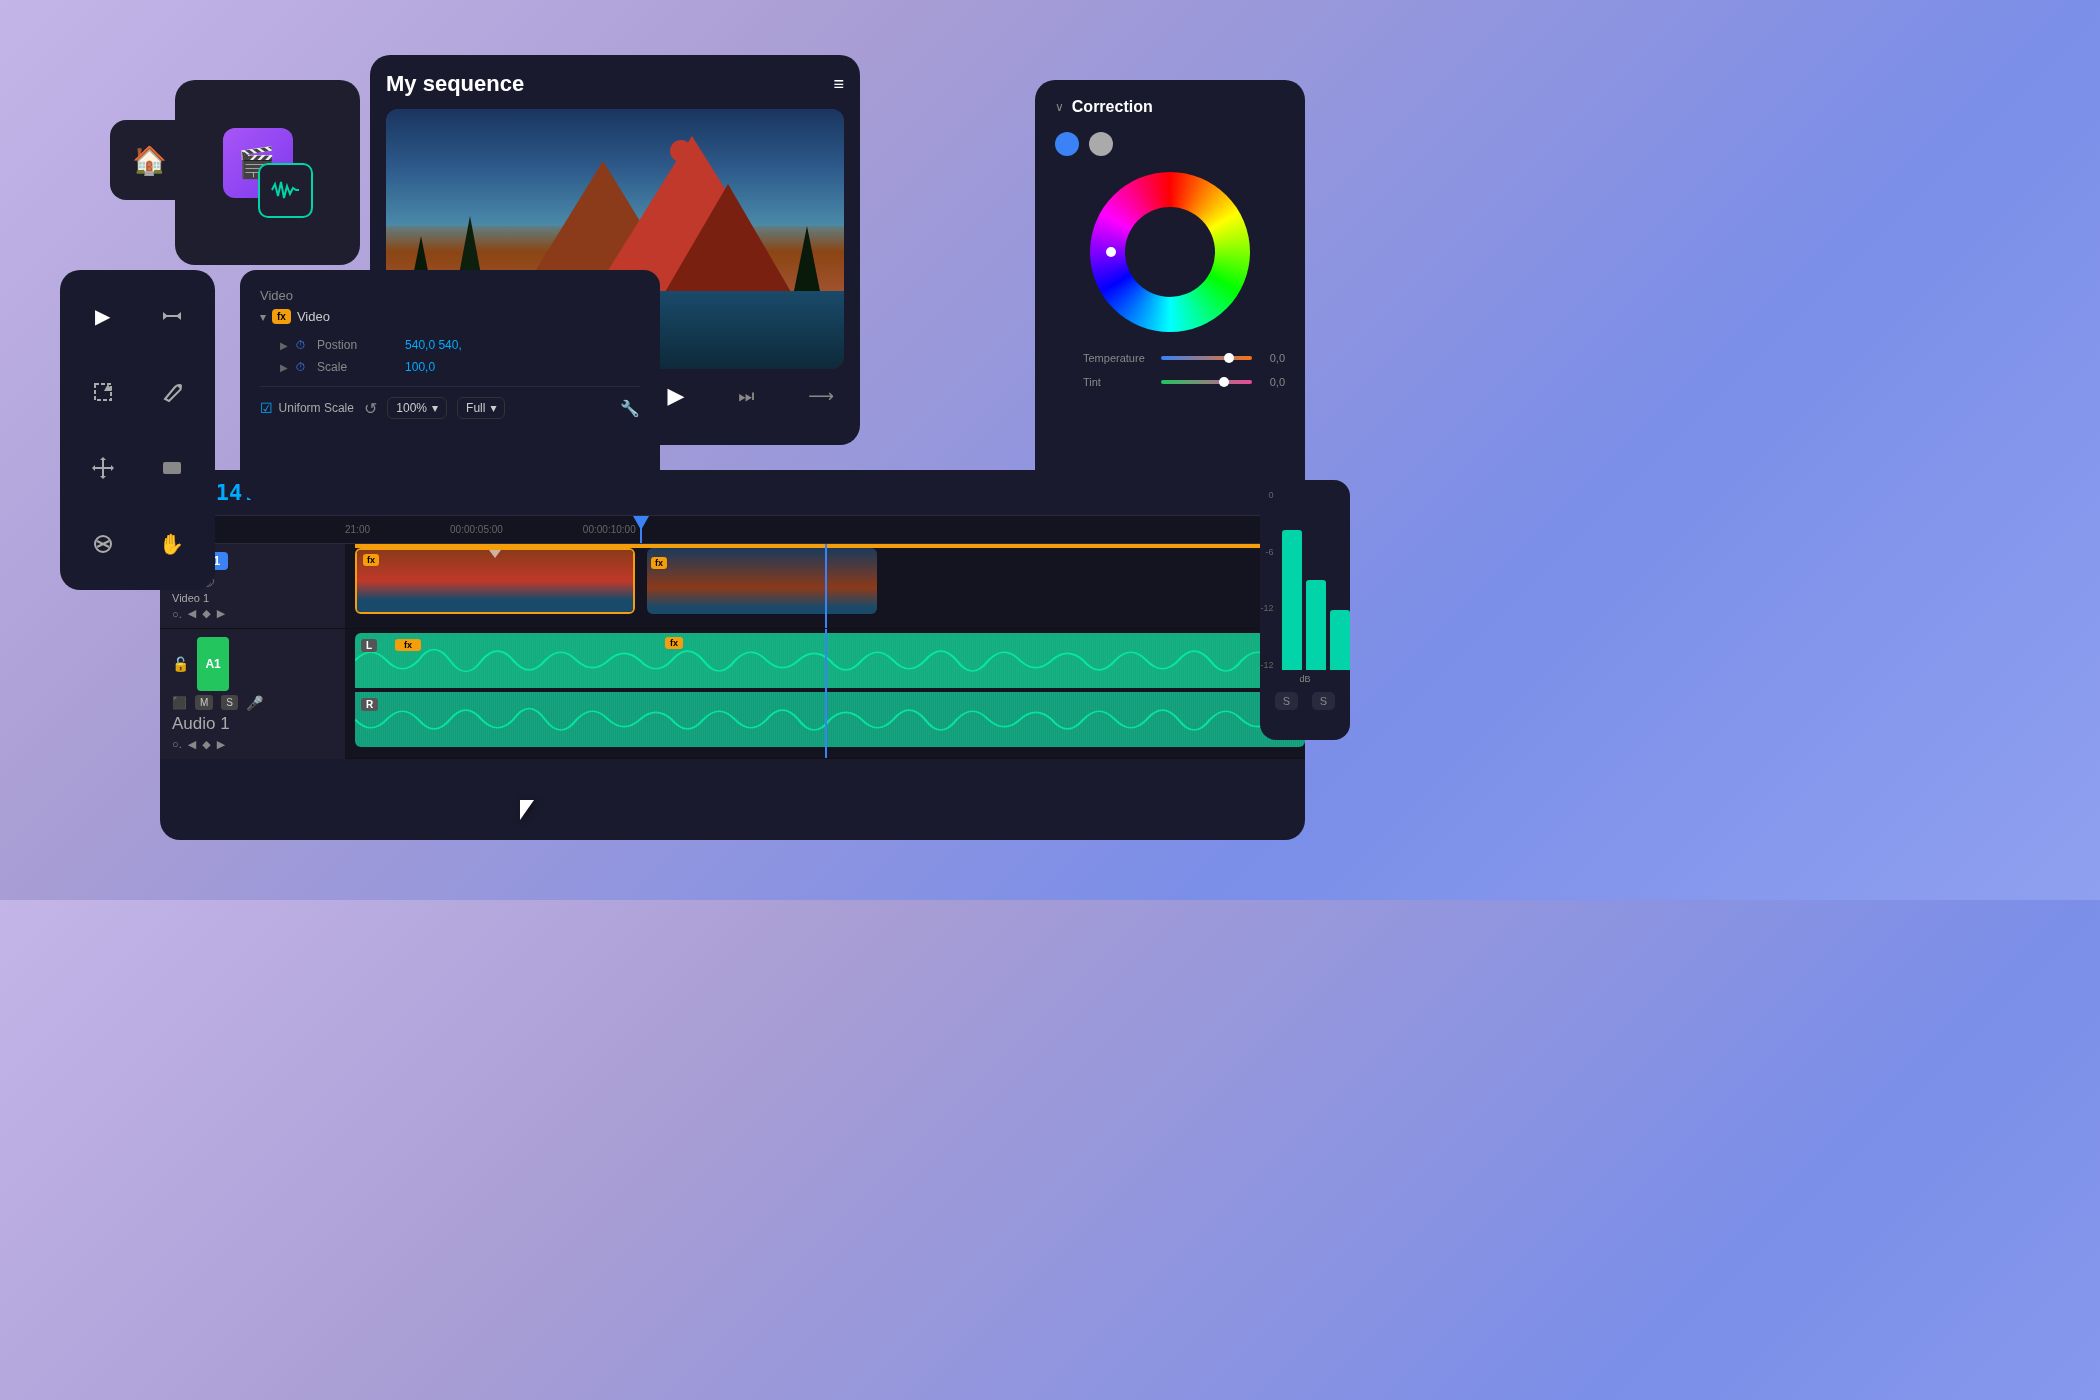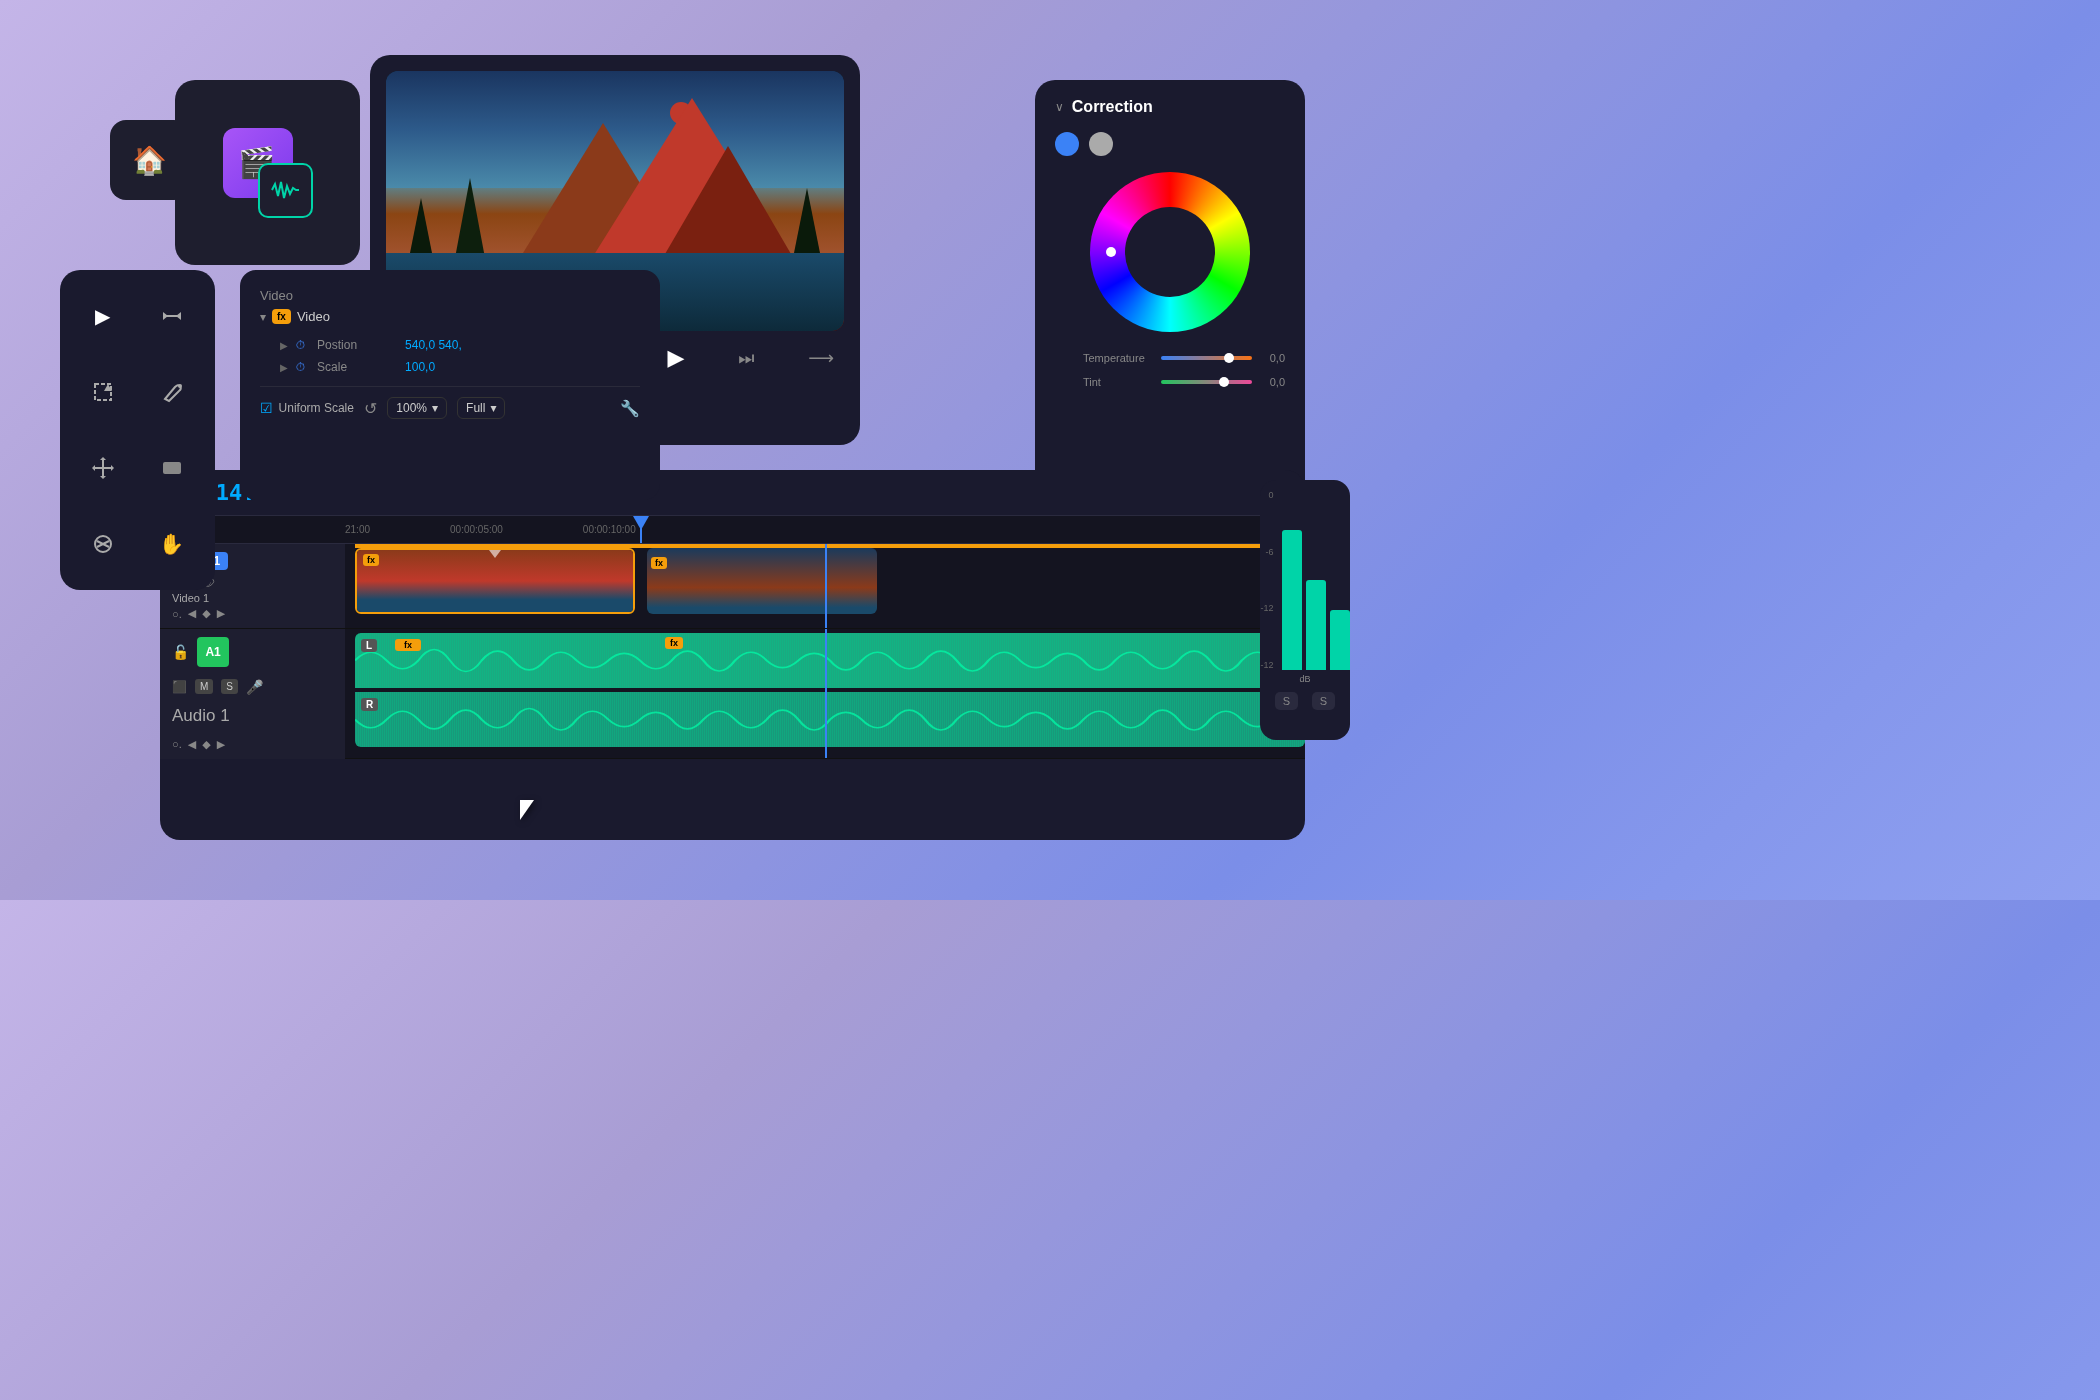--- a/index.html
+++ b/index.html
@@ -406,21 +406,21 @@
       top: 480px;
       right: 15px;
       width: 90px;
       height: 260px;
       background: #1a1a2e;
       border-radius: 16px;
       padding: 10px 8px;
       z-index: 9;
     }
     .v1-badge { background: #3b82f6; color: white; font-size: 12px; font-weight: bold; padding: 2px 8px; border-radius: 4px; }
-    .a1-badge { background: #22c55e; color: white; font-size: 12px; font-weight: bold; padding: 8px 8px; border-radius: 4px; }
+    .a1-badge { background: #22c55e; color: white; font-size: 12px; font-weight: bold; padding: 20px 8px; border-radius: 4px; }
     .track-m { background: #444; color: #ccc; font-size: 10px; padding: 2px 5px; border-radius: 3px; }
     .track-s { background: #444; color: #ccc; font-size: 10px; padding: 2px 5px; border-radius: 3px; }
     .mic-icon { color: #888; font-size: 14px; }
 
     
     .ai-label {
       position: absolute;
       bottom: 70px;
       left: 248px;
       color: #7a7a9a;
@@ -529,20 +529,24 @@
     </div>
     <div class="fx-full">
       <span>Full</span>
       <span>▾</span>
     </div>
     <span class="fx-wrench">🔧</span>
   </div>
 </div>
 
 <div class="sequence-panel">
+  <div class="sequence-header">
+    <span class="sequence-title">My sequence</span>
+    <span class="sequence-menu">≡</span>
+  </div>
   <div class="sequence-video">
     <div class="video-scene">
       <div class="video-sky"></div>
       <div class="video-moon"></div>
       <div class="video-mountain-1"></div>
       <div class="video-mountain-2"></div>
       <div class="video-mountain-3"></div>
       <div class="video-tree-1"></div>
       <div class="video-tree-2"></div>
       <div class="video-tree-3"></div>

